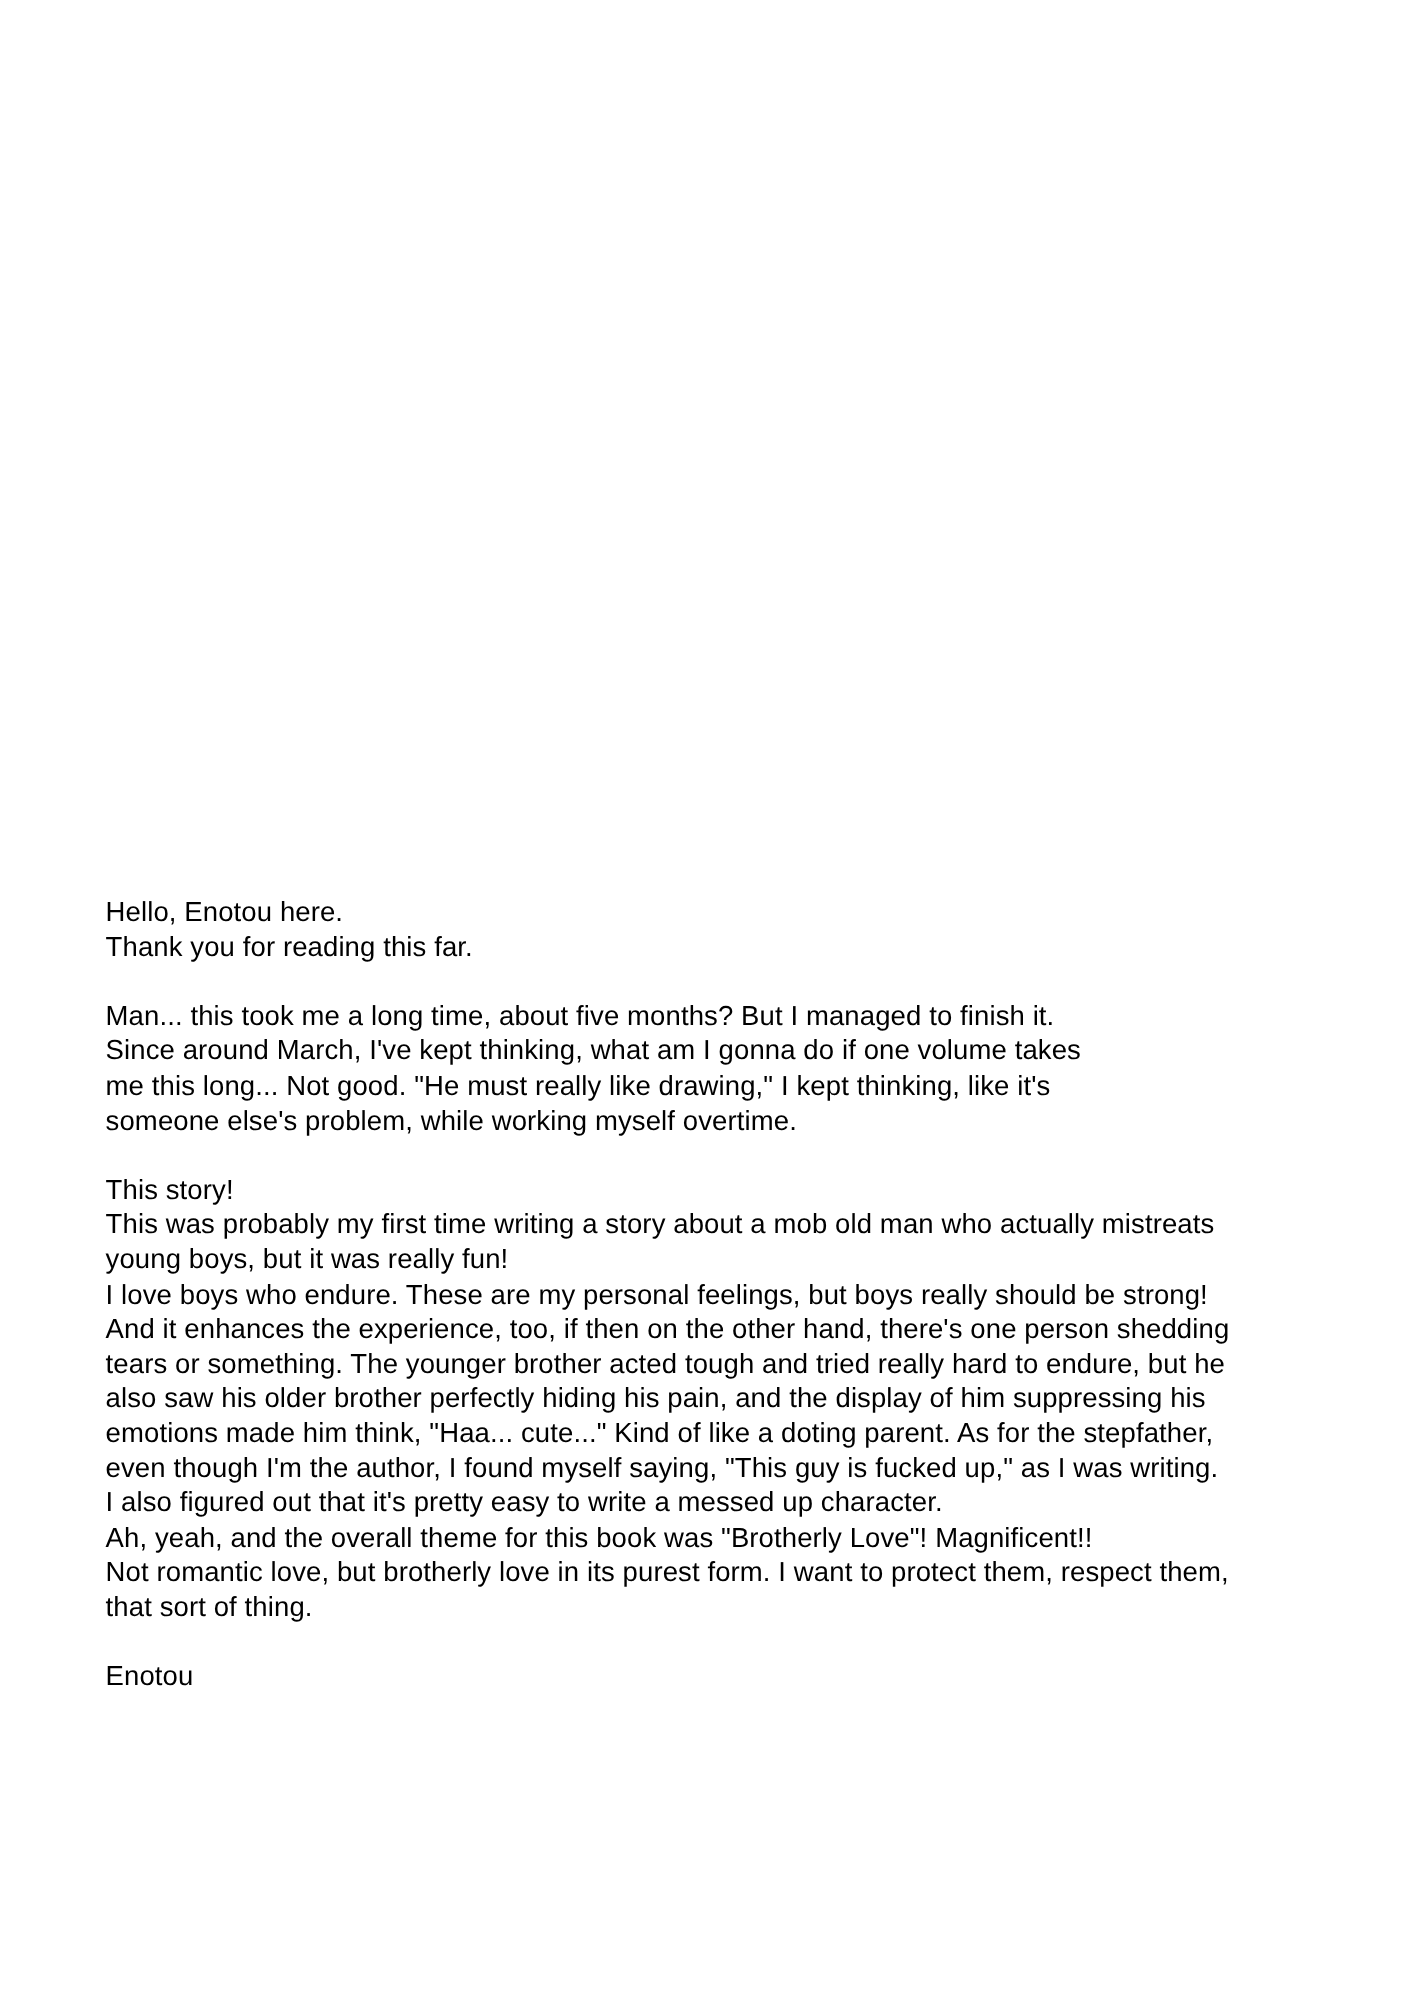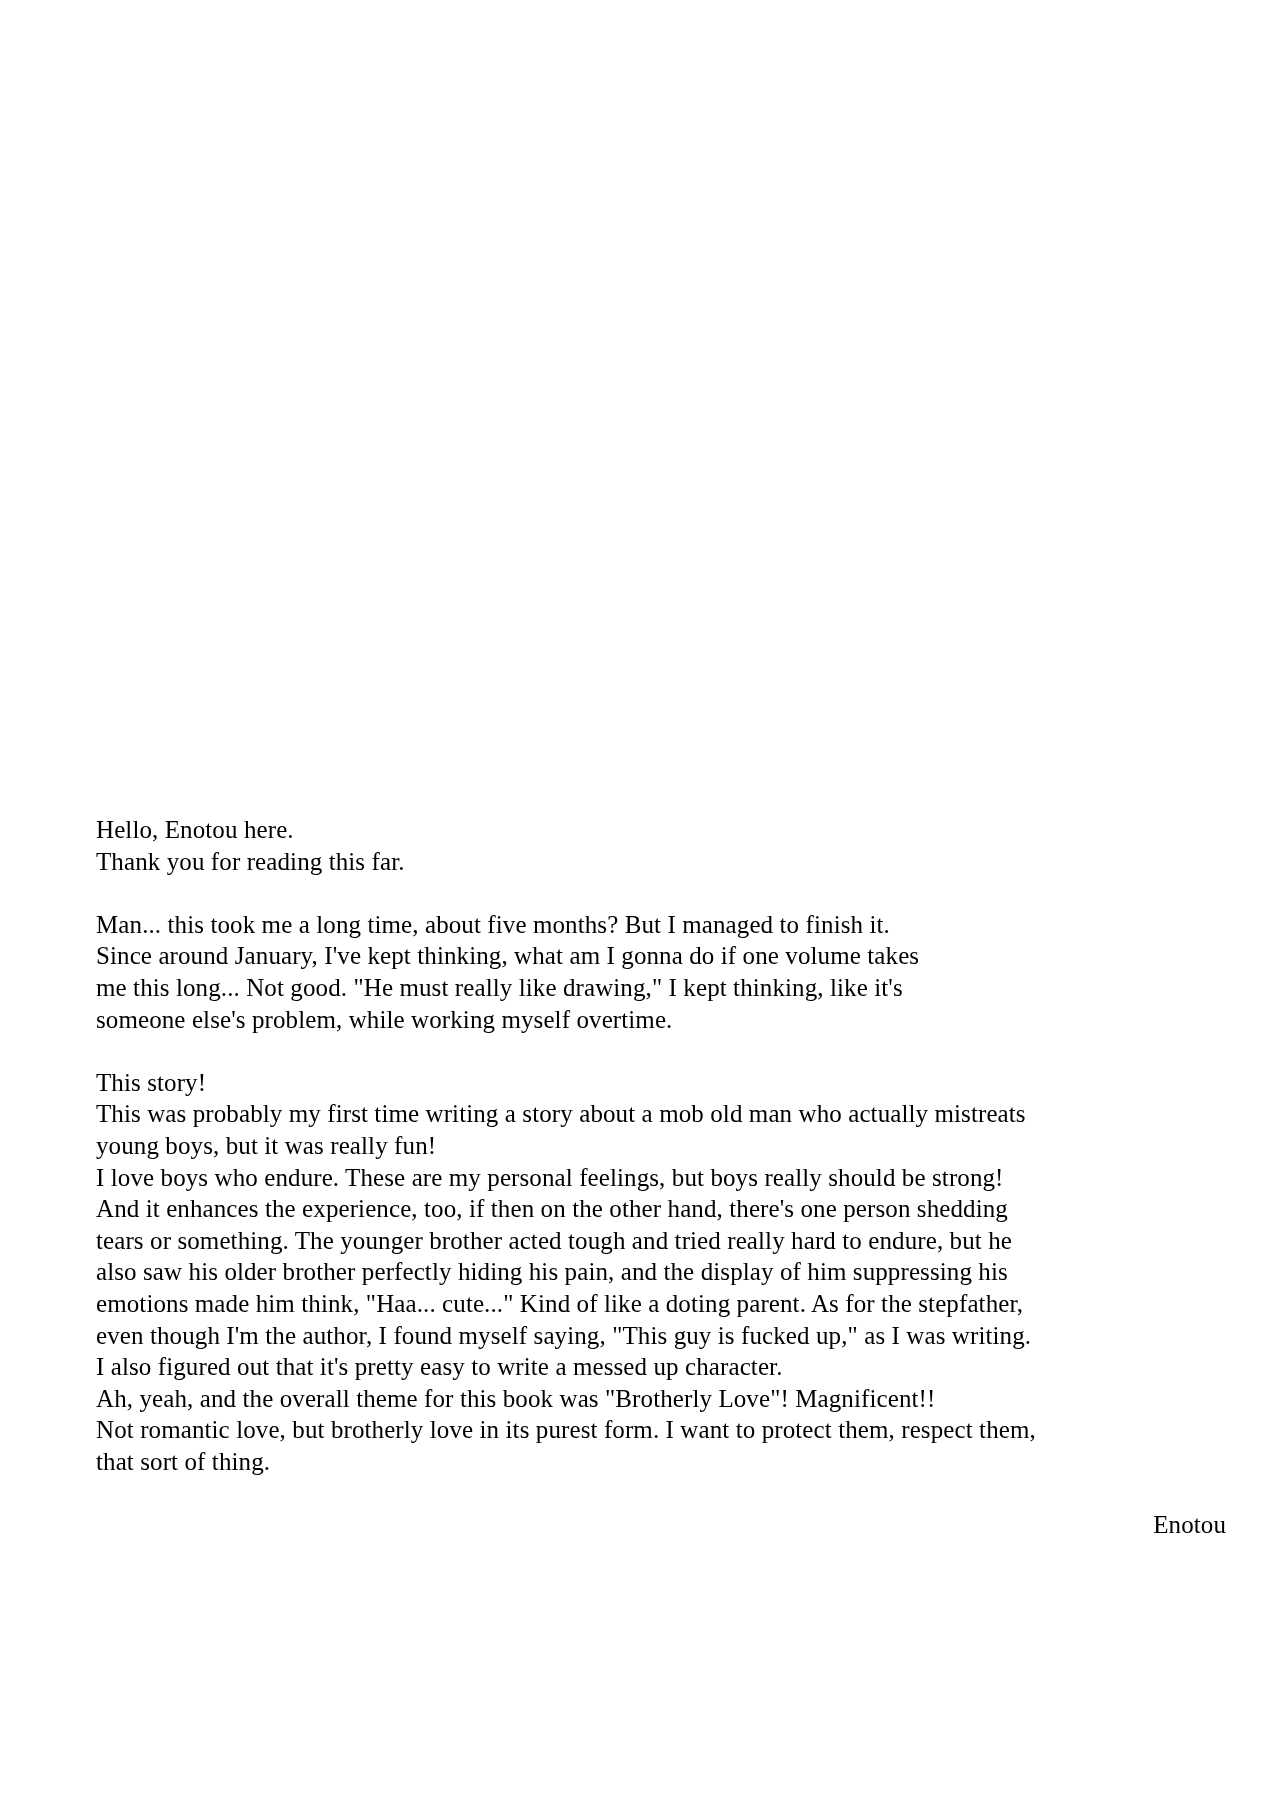--- a/index.html
+++ b/index.html
@@ -28,36 +28,34 @@
     top: 814px;
     width: 1130px;
     color: #000000;
     font-size: 25px;
     line-height: 31.6px;
     letter-spacing: 0.1px;
   }
   .afterword-text p {
     margin: 0 0 31.6px 0;
     white-space: pre-line; 
-    font-family: Liberation Serif, serif;
   }
   .afterword-text p:last-child {
     margin-bottom: 0;
-    text-align: right;
   }
 </style>
 </head>
 <body>
 
 <div class="page">
   <div class="afterword-text">
     <p>Hello, Enotou here.
 Thank you for reading this far.</p>
     <p>Man... this took me a long time, about five months? But I managed to finish it.
-Since around January, I've kept thinking, what am I gonna do if one volume takes
+Since around March, I've kept thinking, what am I gonna do if one volume takes
 me this long... Not good. "He must really like drawing," I kept thinking, like it's
 someone else's problem, while working myself overtime.</p>
     <p>This story!
 This was probably my first time writing a story about a mob old man who actually mistreats
 young boys, but it was really fun!
 I love boys who endure. These are my personal feelings, but boys really should be strong!
 And it enhances the experience, too, if then on the other hand, there's one person shedding
 tears or something. The younger brother acted tough and tried really hard to endure, but he
 also saw his older brother perfectly hiding his pain, and the display of him suppressing his
 emotions made him think, "Haa... cute..." Kind of like a doting parent. As for the stepfather,

